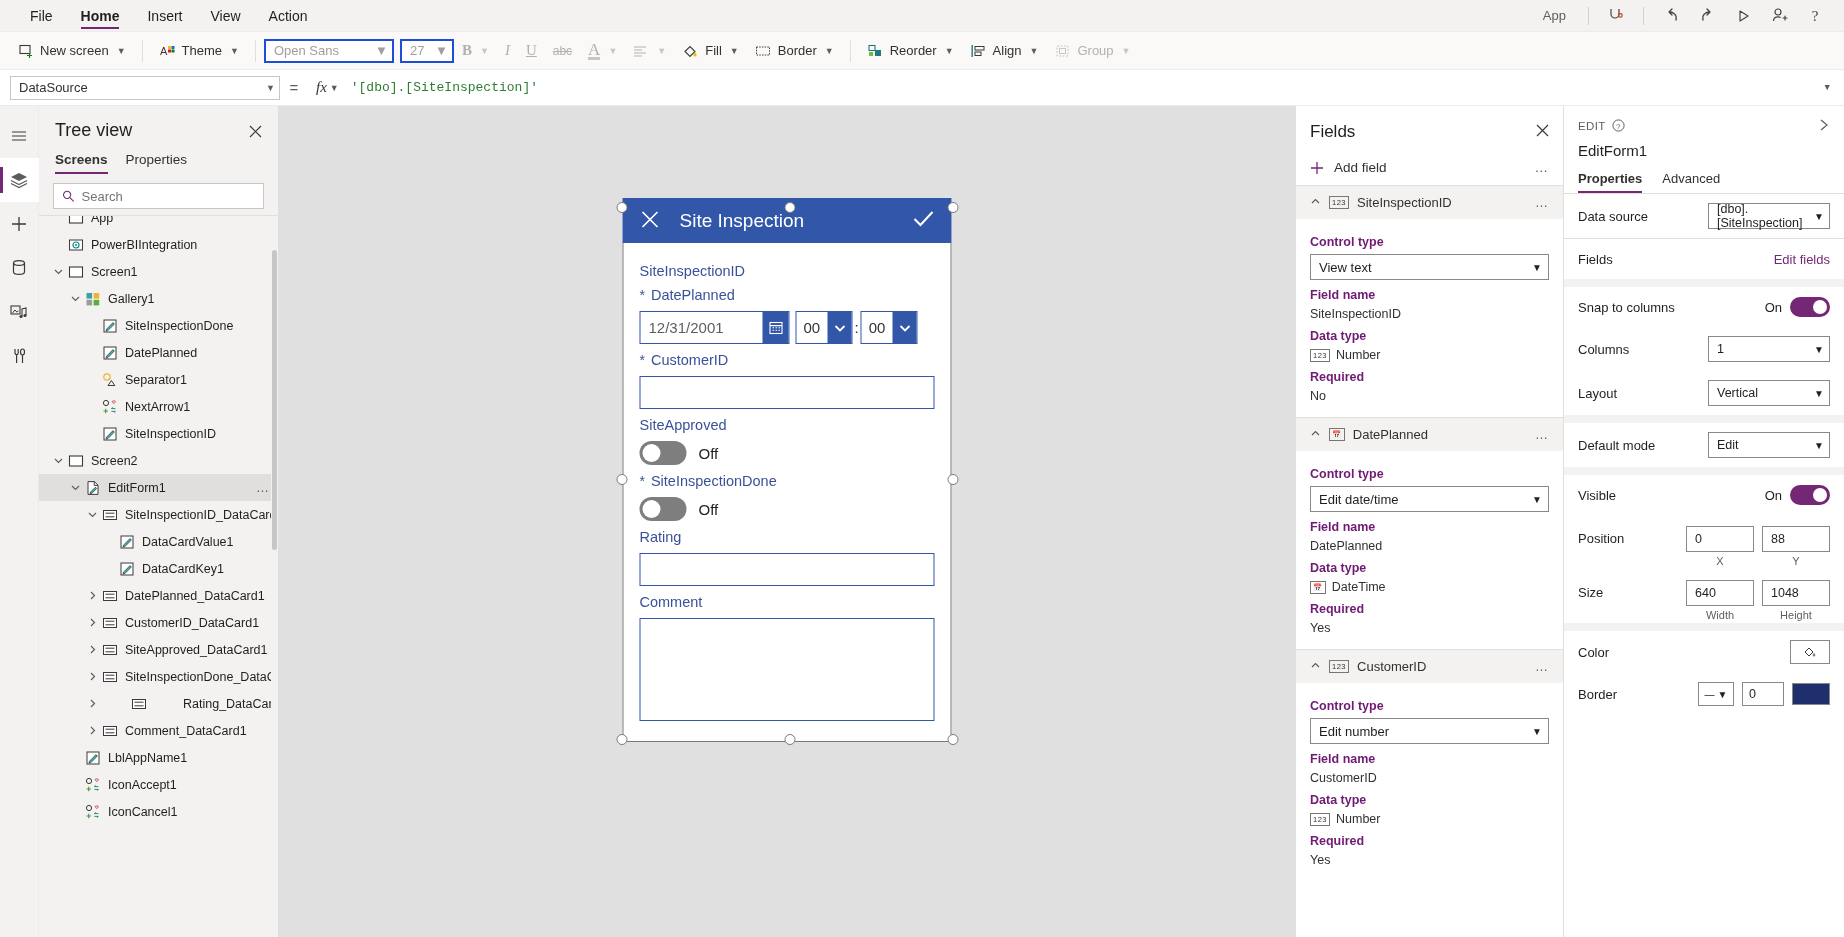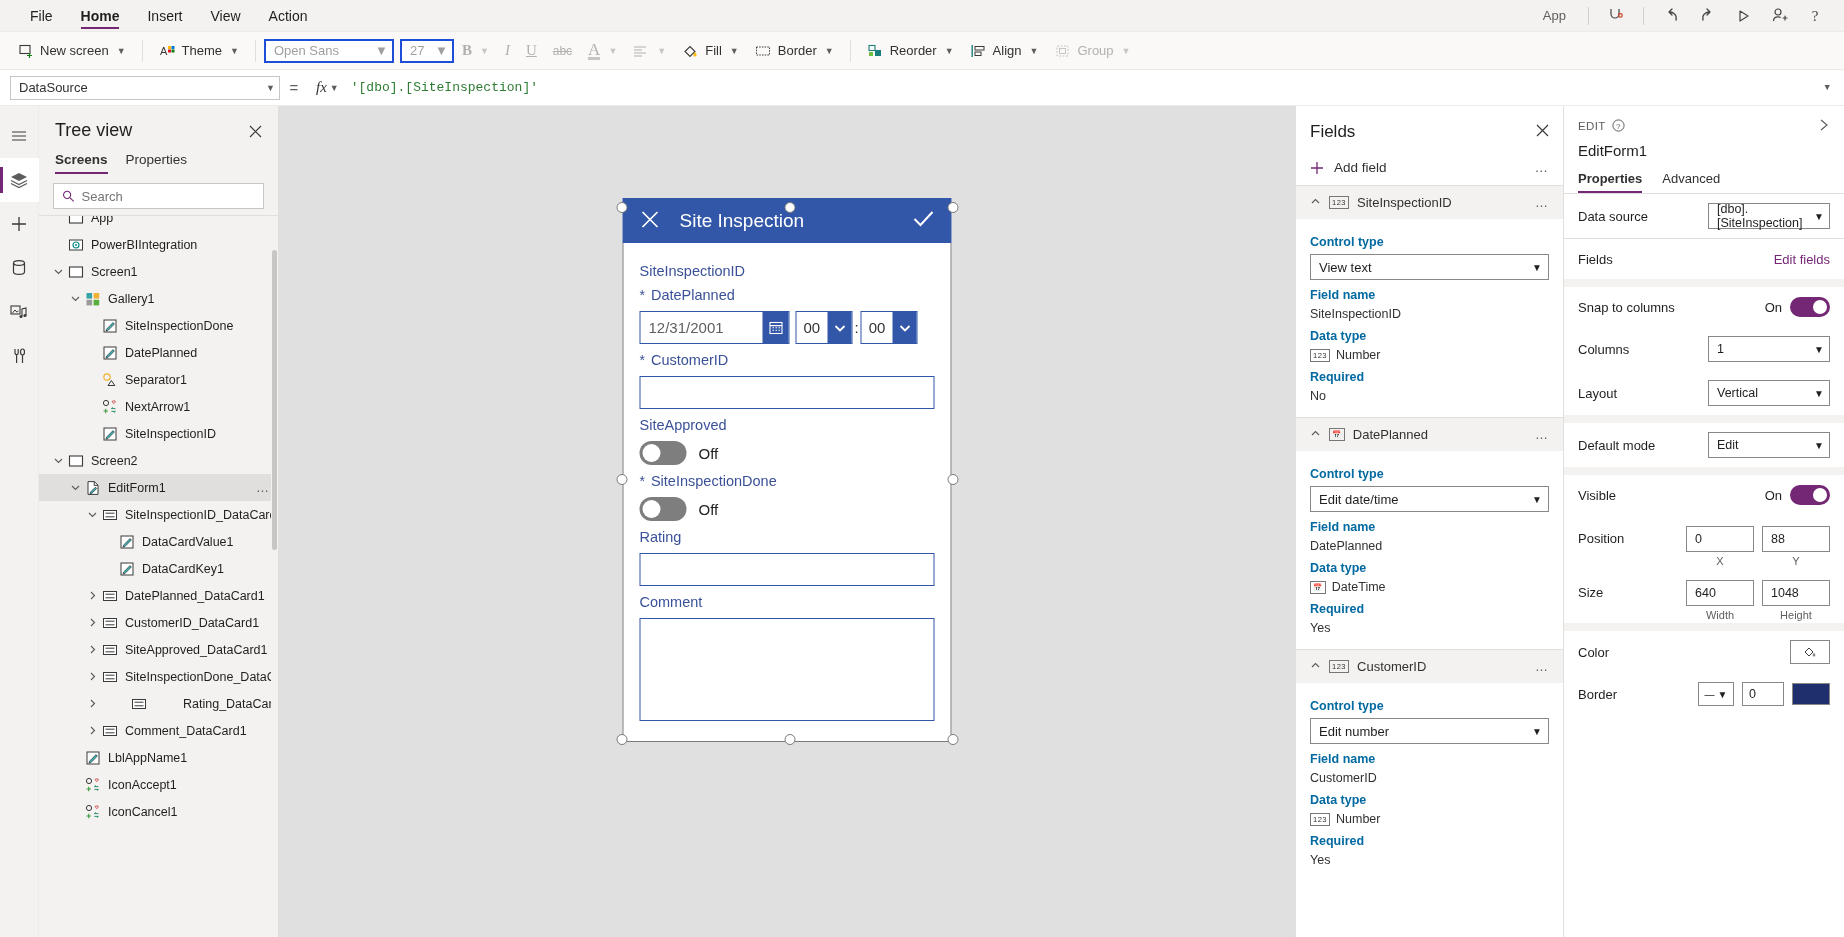--- a/index.html
+++ b/index.html
@@ -107,21 +107,21 @@
   .fp-head { display:flex; align-items:center; padding:16px 14px 10px 14px; }
   .fp-title { font-size:17px; color:#201f1e; }
   .fp-close { margin-left:auto; cursor:default; }
   .fp-add { display:flex; align-items:flex-end; gap:10px; padding:8px 14px 10px; color:#323130; font-size:13.5px; }
   .fp-add .dots { margin-left:auto; color:#605e5c; letter-spacing:1px; }
   .fp-sec { border-top:1px solid #e1dfdd; }
   .fp-sec-head { display:flex; align-items:center; gap:8px; padding:9px 14px; background:#f3f2f1; font-size:13px; }
   .fp-sec-head .dots { margin-left:auto; color:#605e5c; letter-spacing:1px; }
   .badge123 { border:1px solid #767676; font-size:7.5px; padding:0 2px; line-height:11px; color:#333; letter-spacing:.5px;}
   .fp-body { padding:8px 14px 12px; }
-  .fp-lbl { font-size:12.5px; font-weight:bold; color:#0369a1; margin:8px 0 5px; }
+  .fp-lbl { font-size:12.5px; font-weight:bold; color:#701a75; margin:8px 0 5px; }
   .fp-val { font-size:12.5px; color:#323130; margin-bottom:2px; display:flex; align-items:center; gap:6px;}
   .fp-select { height:26px; border:1px solid #8a8886; display:flex; align-items:center; padding:0 6px 0 8px; font-size:13px; color:#201f1e; }
   .fp-select .cv { margin-left:auto; font-size:10px; color:#201f1e; }
 
   
   .proppanel { width:281px; background:#fff; border-left:1px solid #e1dfdd; display:flex; flex-direction:column; flex:none; }
   .pp-top { padding:12px 14px 0 14px; }
   .pp-edit { display:flex; align-items:center; gap:6px; font-size:11.5px; color:#605e5c; letter-spacing:.4px; }
   .pp-edit .expand { margin-left:auto; cursor:default; }
   .pp-name { font-size:15px; color:#201f1e; margin-top:8px; }

